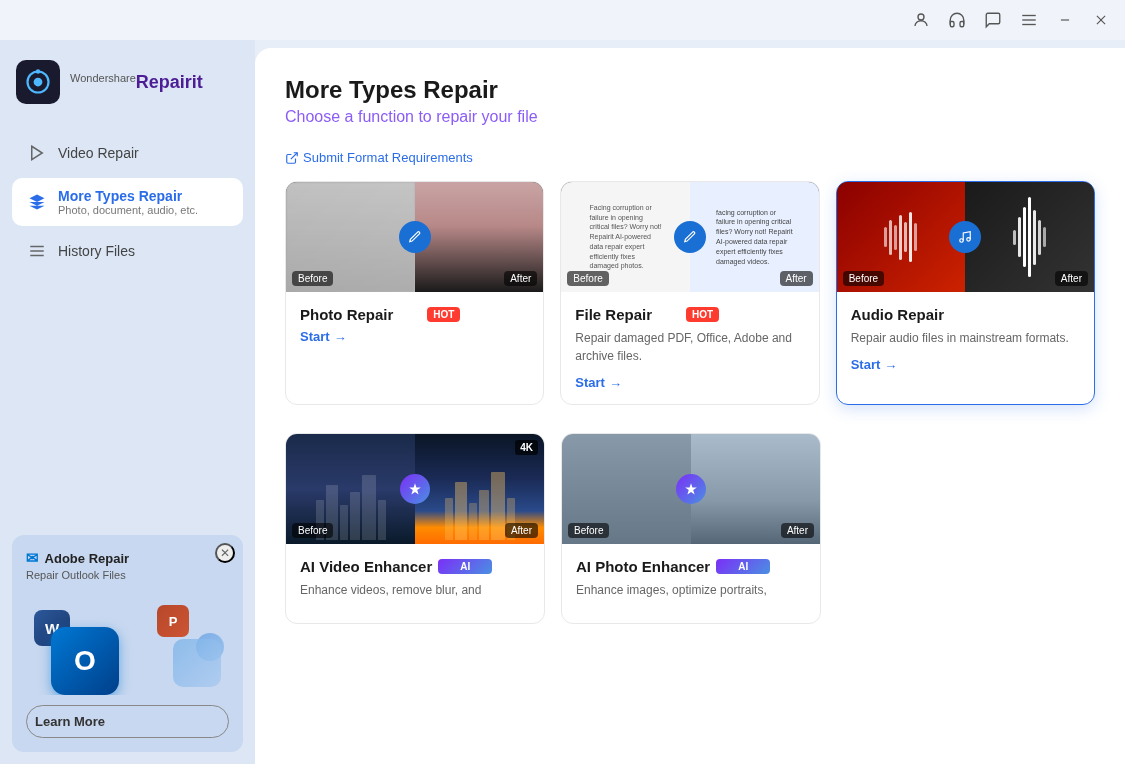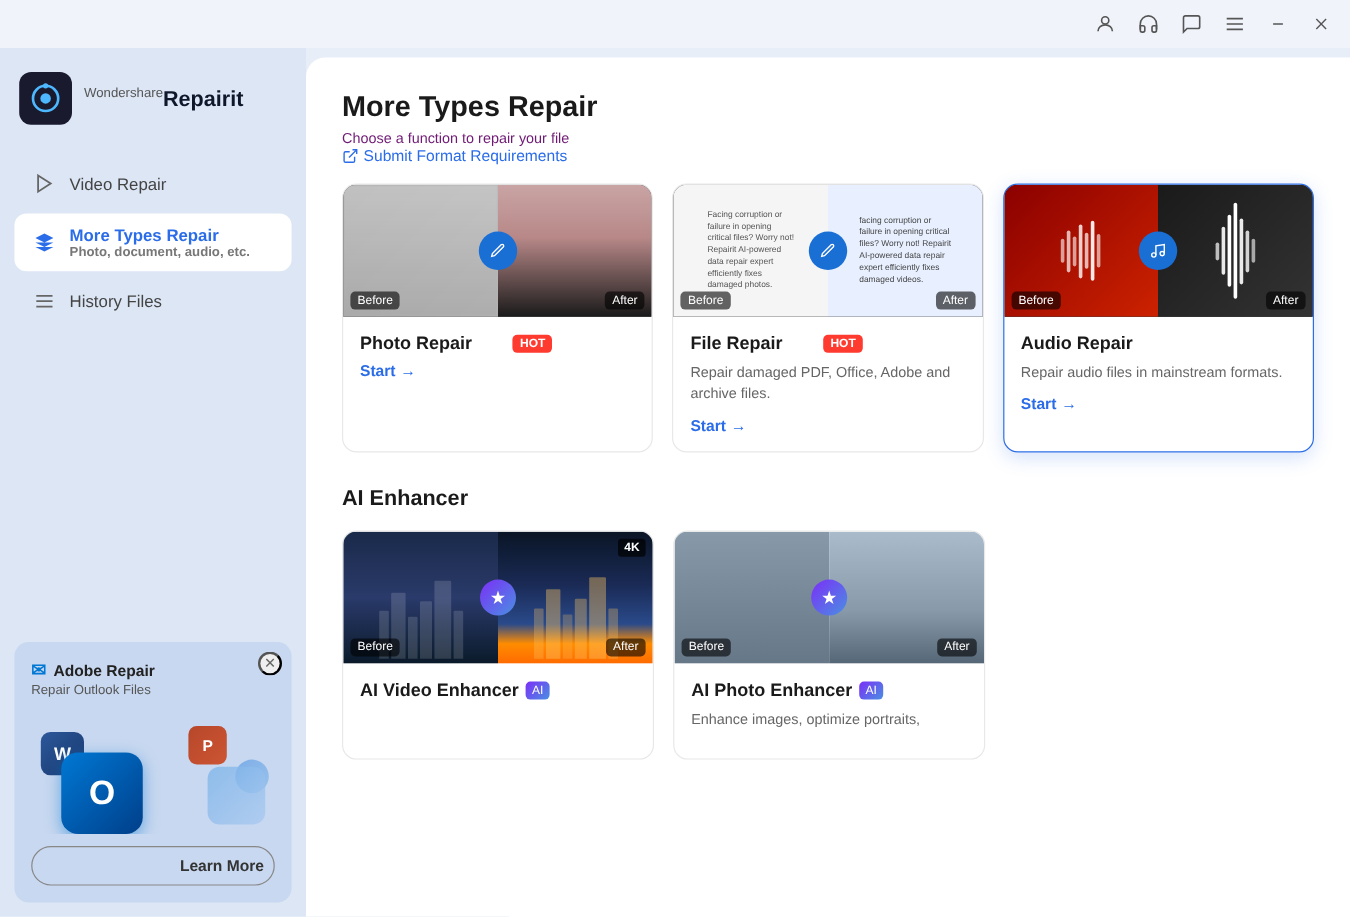--- a/index.html
+++ b/index.html
@@ -51,21 +51,21 @@
       width: 44px; height: 44px;
       background: #1a1a2e;
       border-radius: 10px;
       display: flex; align-items: center; justify-content: center;
       color: #4db8ff;
       font-size: 22px;
       font-weight: bold;
     }
     .logo-text { display: flex; flex-direction: row; }
     .logo-brand { font-size: 11px; color: #555; }
-    .logo-name { font-size: 18px; font-weight: 700; color: #0f172a; }
+    .logo-name { font-size: 18px; font-weight: 700; color: #4c1d95; }
 
     .sidebar-nav {
       display: flex;
       flex-direction: column;
       gap: 4px;
       padding: 8px 12px;
     }
     .nav-item {
       display: flex;
       align-items: center;
@@ -77,21 +77,21 @@
       font-size: 14px;
     }
     .nav-item.active {
       background: white;
       color: #2b6de8;
       font-weight: 600;
     }
     .nav-item .nav-label-sub {
       font-size: 11px;
       color: #777;
-      font-weight: 700;
+      font-weight: 400;
     }
     .nav-item-content { display: flex; flex-direction: column; }
     .nav-icon {
       width: 22px; height: 22px;
       display: flex; align-items: center; justify-content: center;
       color: #666;
       font-size: 16px;
       flex-shrink: 0;
     }
     .nav-item.active .nav-icon { color: #2b6de8; }
@@ -127,42 +127,43 @@
       display: block;
       width: 100%;
       padding: 8px;
       border: 1.5px solid #888;
       border-radius: 20px;
       background: transparent;
       font-size: 13px;
       font-weight: 600;
       color: #333;
       cursor: pointer;
-      text-align: right;
+      text-align: left;
     }
 
     
     .main-content {
       flex: 1;
       background: white;
       border-radius: 16px 0 0 0;
       margin: 8px 0 0 0;
       padding: 28px 30px;
       overflow-y: auto;
     }
 
     .page-title {
       font-size: 24px;
       font-weight: 700;
       color: #1a1a1a;
       margin-bottom: 4px;
     }
     .page-subtitle {
-      font-size: 12px;
-      color: #701a75;
+      font-size: 16px;
+      color: #8b5cf6;
+      margin-bottom: 24px;
     }
 
     
     .section-header {
       display: flex;
       align-items: center;
       gap: 12px;
       margin-bottom: 16px;
     }
     .section-title {
@@ -287,22 +288,22 @@
       display: flex; align-items: flex-end; gap: 2px; padding-bottom: 4px;
     }
     .building {
       background: rgba(255,255,255,0.15);
       border-radius: 1px 1px 0 0;
     }
     .ai-badge {
       background: linear-gradient(135deg, #7b2ff7, #4a90e2);
       color: white;
       font-size: 10px;
-      font-weight: 400;
-      padding: 2px 5px;
+      font-weight: 700;
+      padding: 2px 22px;
       border-radius: 4px;
       display: inline-flex;
       align-items: center;
       gap: 3px;
     }
     .four-k-badge {
       position: absolute;
       top: 6px; right: 6px;
       background: rgba(0,0,0,0.7);
       color: white;
@@ -582,23 +583,20 @@
           <p class="card-desc">Repair audio files in mainstream formats.</p>
           <div class="start-link">
             <span>Start</span>
             <span>→</span>
           </div>
         </div>
       </div>
 
     </div>
 
-    <div class="section-header">
-      <span class="section-title">AI Enhancer</span>
-    </div>
 
     <div class="cards-grid">
 
       <div class="repair-card">
         <div class="ai-card-image">
           <div class="ai-city-before">
             <div class="city-buildings">
               <div class="building" style="width:8px;height:40px;"></div>
               <div class="building" style="width:12px;height:55px;"></div>
               <div class="building" style="width:8px;height:35px;"></div>
@@ -624,20 +622,21 @@
               </svg>
           </div>
           <span class="before-after-label before-label">Before</span>
           <span class="before-after-label after-label">After</span>
         </div>
         <div class="card-body">
           <div class="card-title">
             <span>AI Video Enhancer</span>
             <span class="ai-badge">AI</span>
           </div>
+          <p class="card-desc">Enhance videos, remove blur, and</p>
         </div>
       </div>
 
       <div class="repair-card">
         <div class="ai-card-image">
           <div class="ai-photo-before" style="position:absolute;left:0;top:0;bottom:0;width:50%;background:linear-gradient(180deg,#8899aa 0%,#667788 100%);"></div>
           <div class="ai-photo-after" style="position:absolute;right:0;top:0;bottom:0;width:50%;background:linear-gradient(180deg,#aabbcc 0%,#889aaa 60%,#556677 100%);"></div>
           <div class="enhance-circle">
             <svg width="14" height="14" viewBox="0 0 24 24" fill="white">
                 <path d="M12 2l2.4 7.4H22l-6.2 4.5 2.4 7.4L12 17l-6.2 4.3 2.4-7.4L2 9.4h7.6z"></path>

